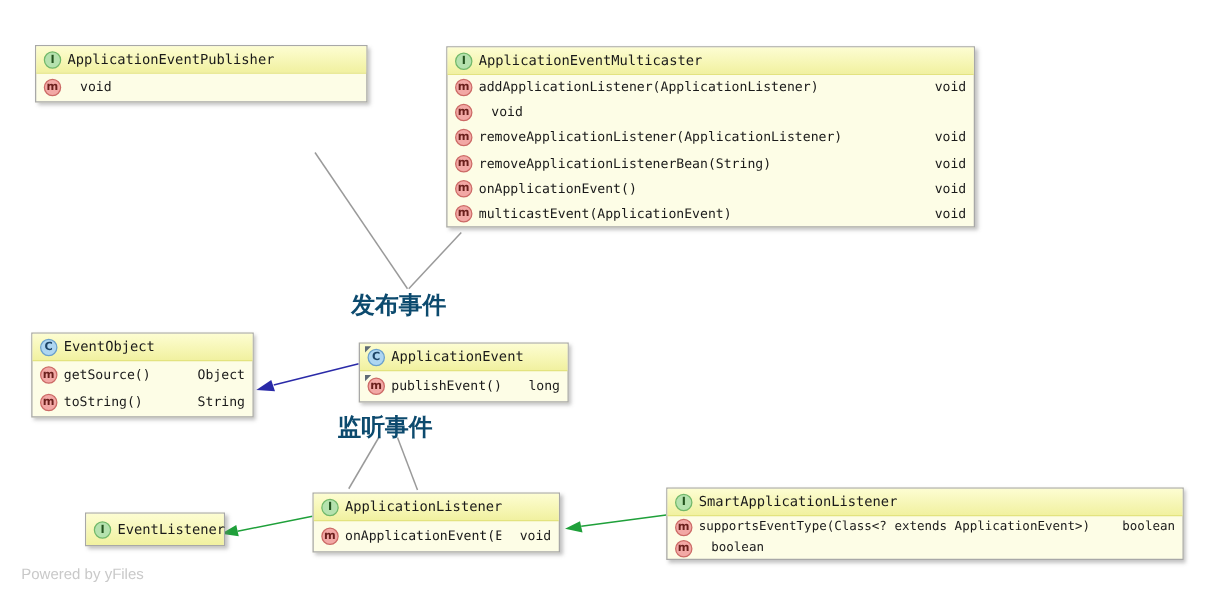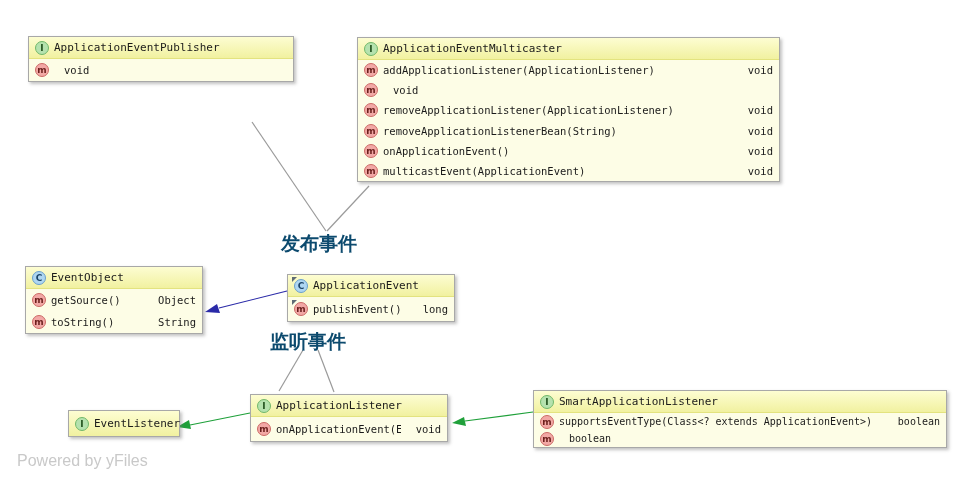--- a/index.html
+++ b/index.html
@@ -24,21 +24,21 @@
        font:bold 9px/12px "DejaVu Sans","Liberation Sans",sans-serif;text-align:center;}
   .ico-i{background:#b5e2ae;border:1px solid #71b86a;color:#23531f;}
   .ico-c{background:#aed6f2;border:1px solid #6aa0cc;color:#1d4568;}
   .ico-m{background:#f2a8a5;border:1px solid #cc6a66;color:#6b1f1c;}
   .ovl{position:absolute;left:-3px;top:-3px;width:0;height:0;
        border-left:5px solid #5f6b75;border-bottom:5px solid transparent;}
 
   .edge-label{position:absolute;z-index:3;font-family:Liberation Mono, monospace;
               font-weight:bold;font-size:19px;color:#0c4a6e;white-space:nowrap;}
   #watermark{position:absolute;left:17px;top:452px;z-index:3;
-             font-family:"Liberation Sans","DejaVu Sans",sans-serif;font-size:16px;color:#c9c9c9;}
+             font-family:"Liberation Sans","DejaVu Sans",sans-serif;font-size:12px;color:#c9c9c9;}
 </style>
 </head>
 <body>
 
 <div id="canvas">
 
   <svg id="edges" width="979" height="480">
     <line x1="252" y1="122" x2="326" y2="231" stroke="#9a9a9a"></line>
     <line x1="369" y1="186" x2="327" y2="231" stroke="#9a9a9a"></line>
     <line x1="303" y1="350" x2="279" y2="391" stroke="#9a9a9a"></line>

